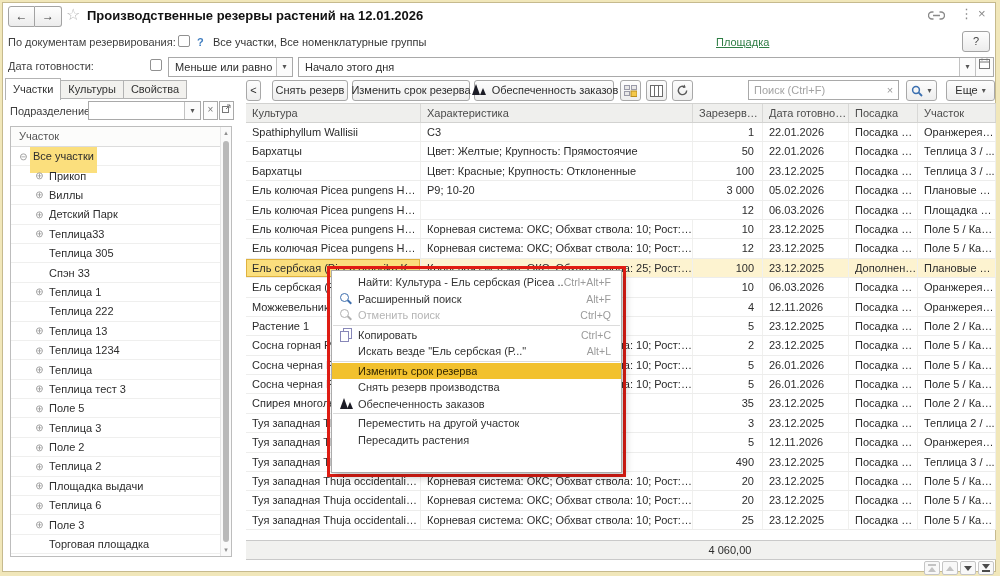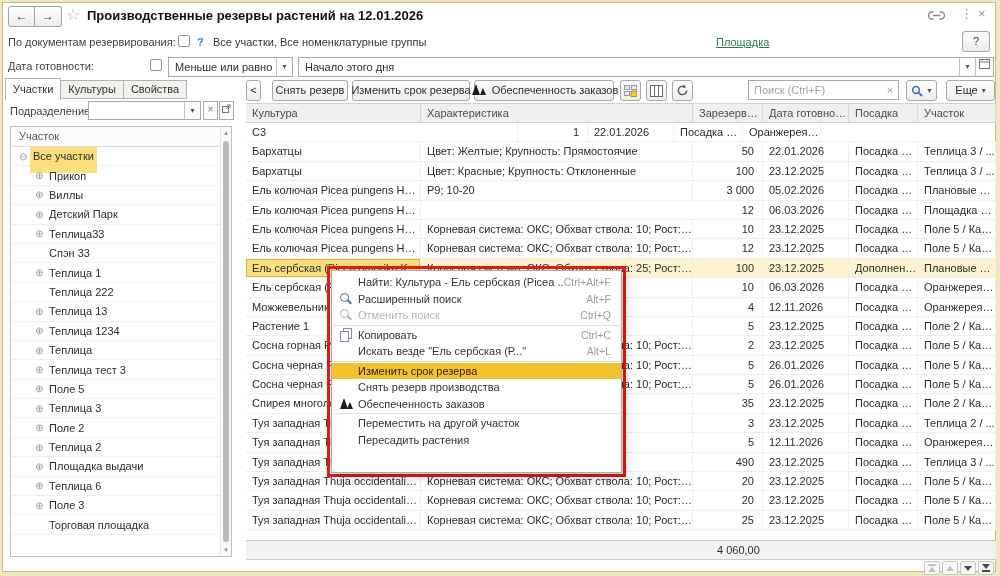--- a/index.html
+++ b/index.html
@@ -52,21 +52,21 @@
   
   .thead{left:246px;top:103px;width:750px;height:20px;display:flex;background:#efefed;border-top:1px solid #d2d2d0;border-bottom:1px solid #d2d2d0;box-sizing:border-box}
   .hc{box-sizing:border-box;border-right:1px solid #d8d8d6;padding-left:6px;line-height:18px;color:#4c4c4c;white-space:nowrap;overflow:hidden;text-overflow:ellipsis}
   .tbody{left:246px;top:123px;width:750px}
   .trow{display:flex;height:19.4px;box-sizing:border-box;border-bottom:1px solid #ededec}
   .tc{box-sizing:border-box;border-right:1px solid #f0f0ee;padding-left:6px;line-height:18px;white-space:nowrap;overflow:hidden;text-overflow:ellipsis;color:#2b2b2b}
   .tc.num{text-align:right;padding-right:8px;padding-left:2px}
   .trow.rsel{background:#fdf3d0}
   .tc.fcell{background:#fbdf7d;box-shadow:inset 0 0 0 1px #dfb23f}
   .tfoot{left:246px;top:540px;width:750px;height:20px;background:#f1f1ef;border-top:1px solid #c9c9c9;border-bottom:1px solid #c9c9c9;box-sizing:border-box}
-  .total{position:absolute;left:471px;top:0;width:70px;text-align:left;padding-right:8px;line-height:18px;box-sizing:border-box}
+  .total{position:absolute;left:453px;top:0;width:70px;text-align:center;padding-right:8px;line-height:18px;box-sizing:border-box}
   
   .navb{width:16px;height:14px;border:1px solid #c5c5c5;border-radius:2px;background:#f8f8f8;box-sizing:border-box;display:flex;flex-direction:column;align-items:center;justify-content:center;gap:1px}
   .tri{width:0;height:0;border-left:4px solid transparent;border-right:4px solid transparent}
   .tri.up{border-bottom:5px solid #c3c3c3}
   .tri.dn{border-top:5px solid #4a4a4a}
   .bar{width:8px;height:2px;background:#c3c3c3}
   .bar.dark{background:#4a4a4a}
   
   .annot{left:327px;top:266px;width:299px;height:211px;border:3px solid #e41d14;box-sizing:border-box;z-index:60}
   .cmenu{position:absolute;left:1px;top:1px;right:1px;bottom:1px;background:#fff;border:1px solid #ababab;box-shadow:3px 4px 8px rgba(0,0,0,.25);padding:3px 0;box-sizing:border-box;overflow:hidden}
@@ -171,20 +171,24 @@
         <div class="titem lvl1">
           <span class="exp">⊕</span>
           <span class="tlabel">Детский Парк</span>
         </div>
         <div class="titem lvl1">
           <span class="exp">⊕</span>
           <span class="tlabel">Теплица33</span>
         </div>
         <div class="titem lvl1">
           <span class="exp"></span>
+          <span class="tlabel">Теплица 305</span>
+        </div>
+        <div class="titem lvl1">
+          <span class="exp"></span>
           <span class="tlabel">Спэн 33</span>
         </div>
         <div class="titem lvl1">
           <span class="exp">⊕</span>
           <span class="tlabel">Теплица 1</span>
         </div>
         <div class="titem lvl1">
           <span class="exp"></span>
           <span class="tlabel">Теплица 222</span>
         </div>
@@ -298,20 +302,21 @@
   <div class="abs thead" id="thead">
       <div class="hc" style="width: 175px;">Культура</div>
       <div class="hc" style="width: 272px;">Характеристика</div>
       <div class="hc" style="width: 70px;">Зарезервир...</div>
       <div class="hc" style="width: 86px;">Дата готовности</div>
       <div class="hc" style="width: 69px;">Посадка</div>
       <div class="hc" style="width: 78px;">Участок</div>
     </div>
   <div class="abs tbody" id="tbody">
       <div class="trow">
+        <div class="tc" style="width: 175px;">Spathiphyllum Wallisii</div>
         <div class="tc" style="width: 272px;">C3</div>
         <div class="tc num" style="width: 70px;">1</div>
         <div class="tc" style="width: 86px;">22.01.2026</div>
         <div class="tc" style="width: 69px;">Посадка № ...</div>
         <div class="tc" style="width: 78px;">Оранжерея /...</div>
       </div>
       <div class="trow">
         <div class="tc" style="width: 175px;">Бархатцы</div>
         <div class="tc" style="width: 272px;">Цвет: Желтые; Крупность: Прямостоячие</div>
         <div class="tc num" style="width: 70px;">50</div>

